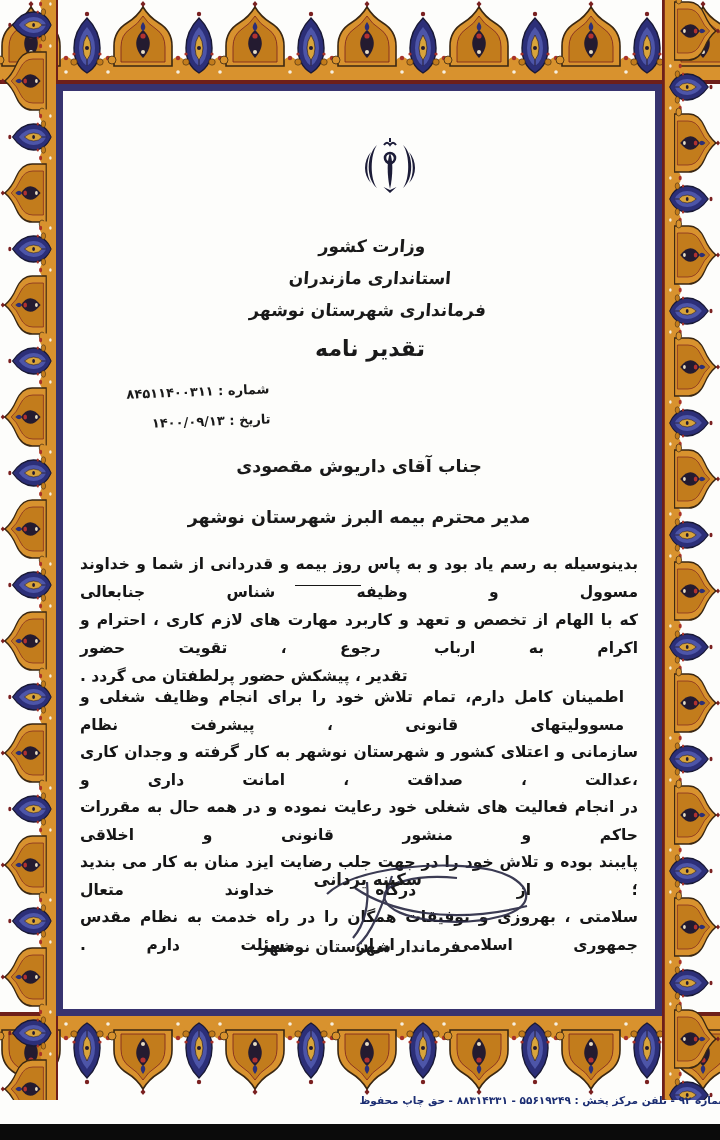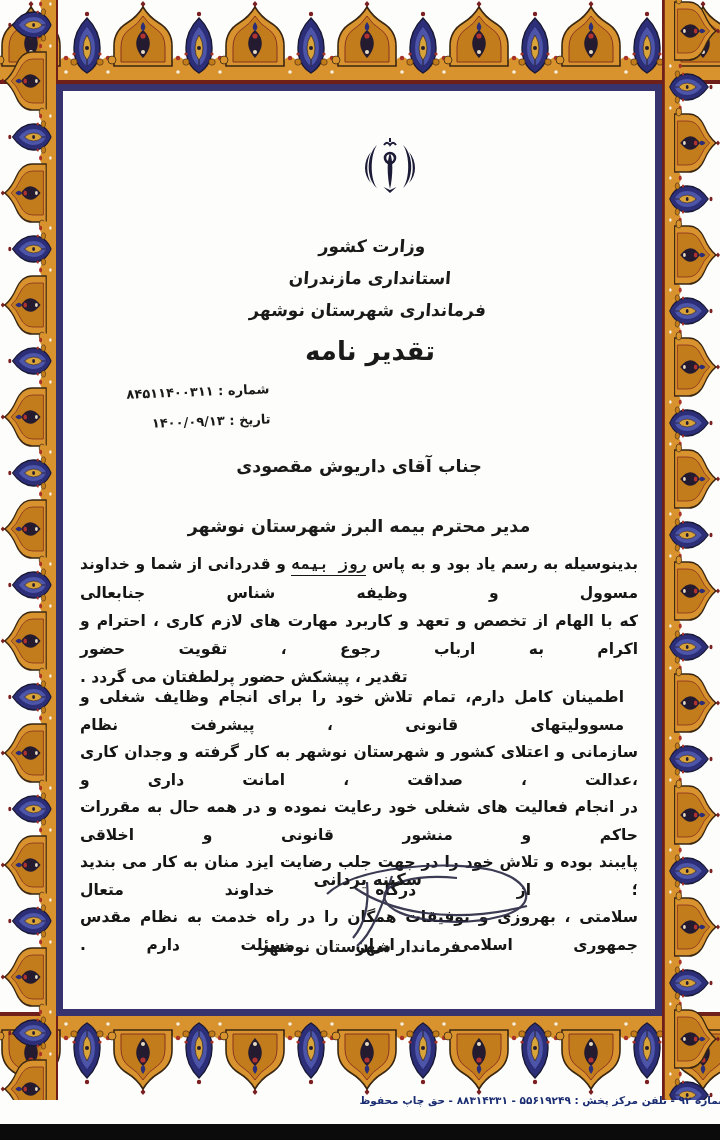--- a/index.html
+++ b/index.html
@@ -18,42 +18,42 @@
     border:7px solid #37336f;box-sizing:border-box;background:transparent;
   }
   .emblem{position:absolute;left:362px;top:138px;}
   .letterhead{
     position:absolute;left:240px;top:230px;width:260px;
     text-align:center;font-weight:700;font-size:17px;line-height:32px;
     transform:skewX(-4deg);
   }
   .cert-title{
     position:absolute;left:270px;top:336px;width:200px;
-    text-align:center;font-weight:800;font-size:26px;
+    text-align:center;font-weight:800;font-size:22px;
   }
   .meta{
     position:absolute;left:78px;top:378px;width:192px;direction:rtl;
     text-align:right;font-weight:700;font-size:13px;line-height:30px;
     transform:rotate(-2.2deg);
   }
   .recipient{
     position:absolute;right:82px;top:456px;left:80px;direction:rtl;
     text-align:center;font-weight:700;font-size:17.5px;
   }
-  .recipient .r2{margin-top:40px;}
+  .recipient .r2{margin-top:31px;}
   .bodyblock{
     position:absolute;left:80px;width:558px;direction:rtl;
     font-size:15.5px;font-weight:700;line-height:28px;color:#161616;
   }
   .p1{top:550px;}
   .p2{top:684px;line-height:27.5px;}
   .jline{text-align:justify;text-align-last:justify;}
   .rline{text-align:left;}
   .indent{padding-right:14px;}
-  .u{border-bottom:1.6px solid #161616;padding-bottom:1px;font-family:Liberation Mono, monospace;}
+  .u{border-bottom:1.6px solid #161616;padding-bottom:12px;}
   .sig-scrawl{position:absolute;left:295px;top:848px;}
   .sig-name{
     position:absolute;left:272px;top:870px;width:150px;
     direction:rtl;font-weight:800;font-size:16.5px;
   }
   .sig-title{
     position:absolute;left:258px;top:902px;width:204px;text-align:center;
     direction:rtl;font-weight:800;font-size:15.5px;margin-top:36px;
   }
   .footer{

